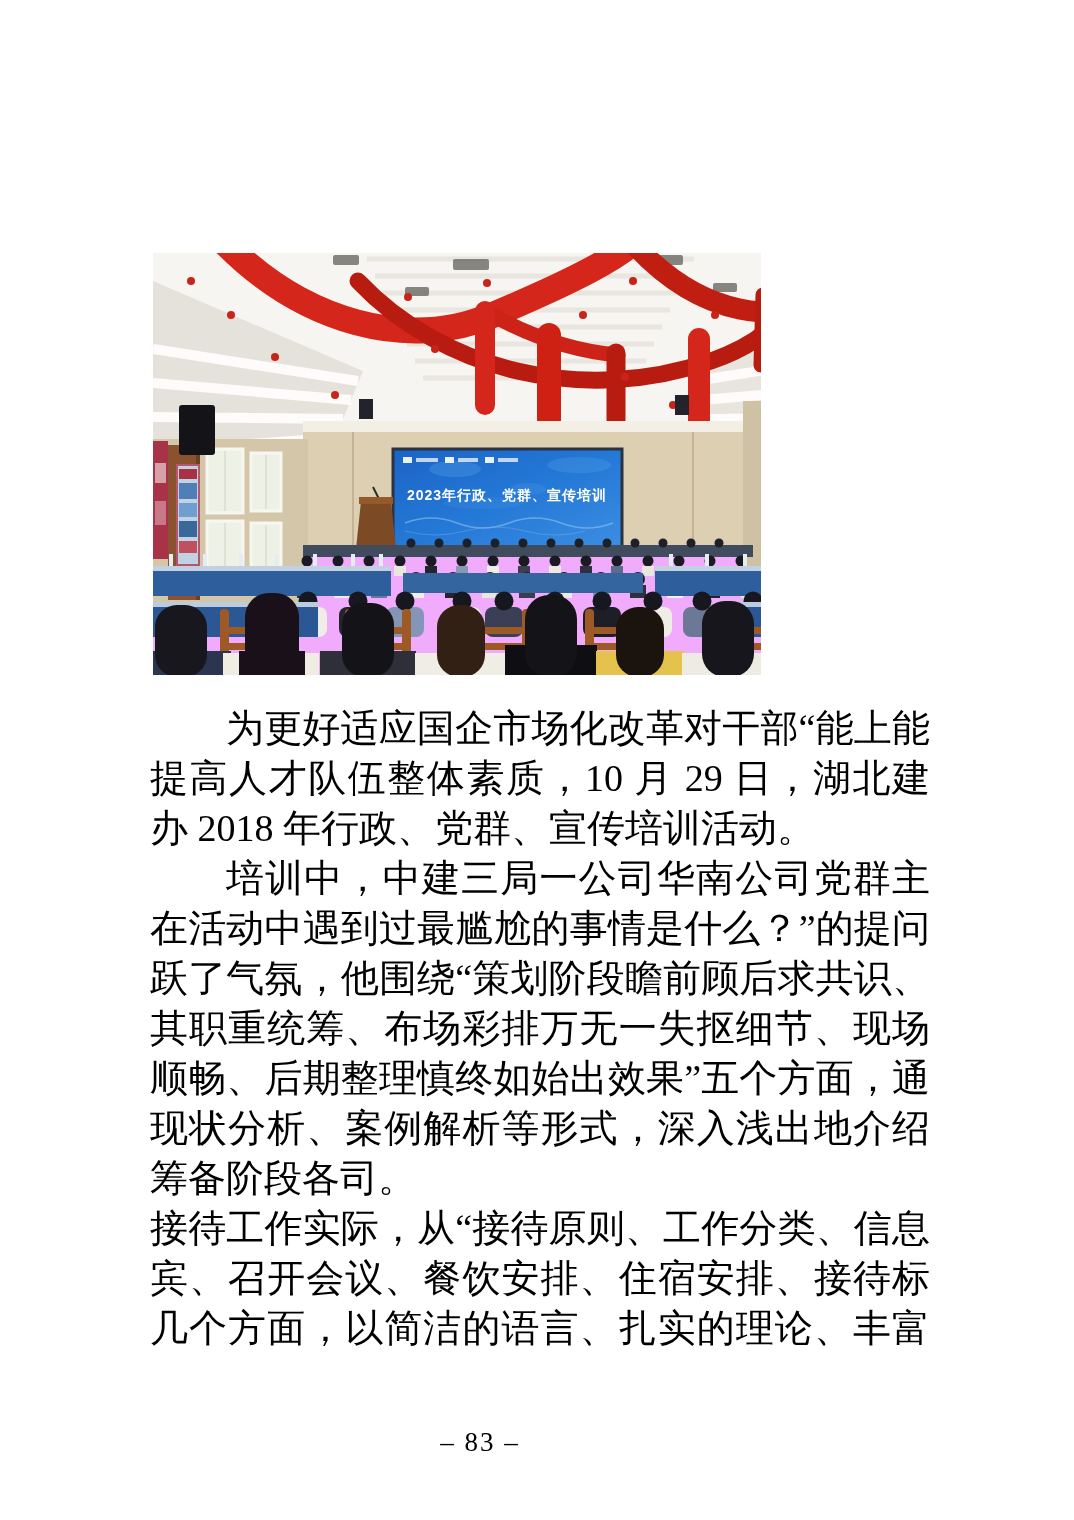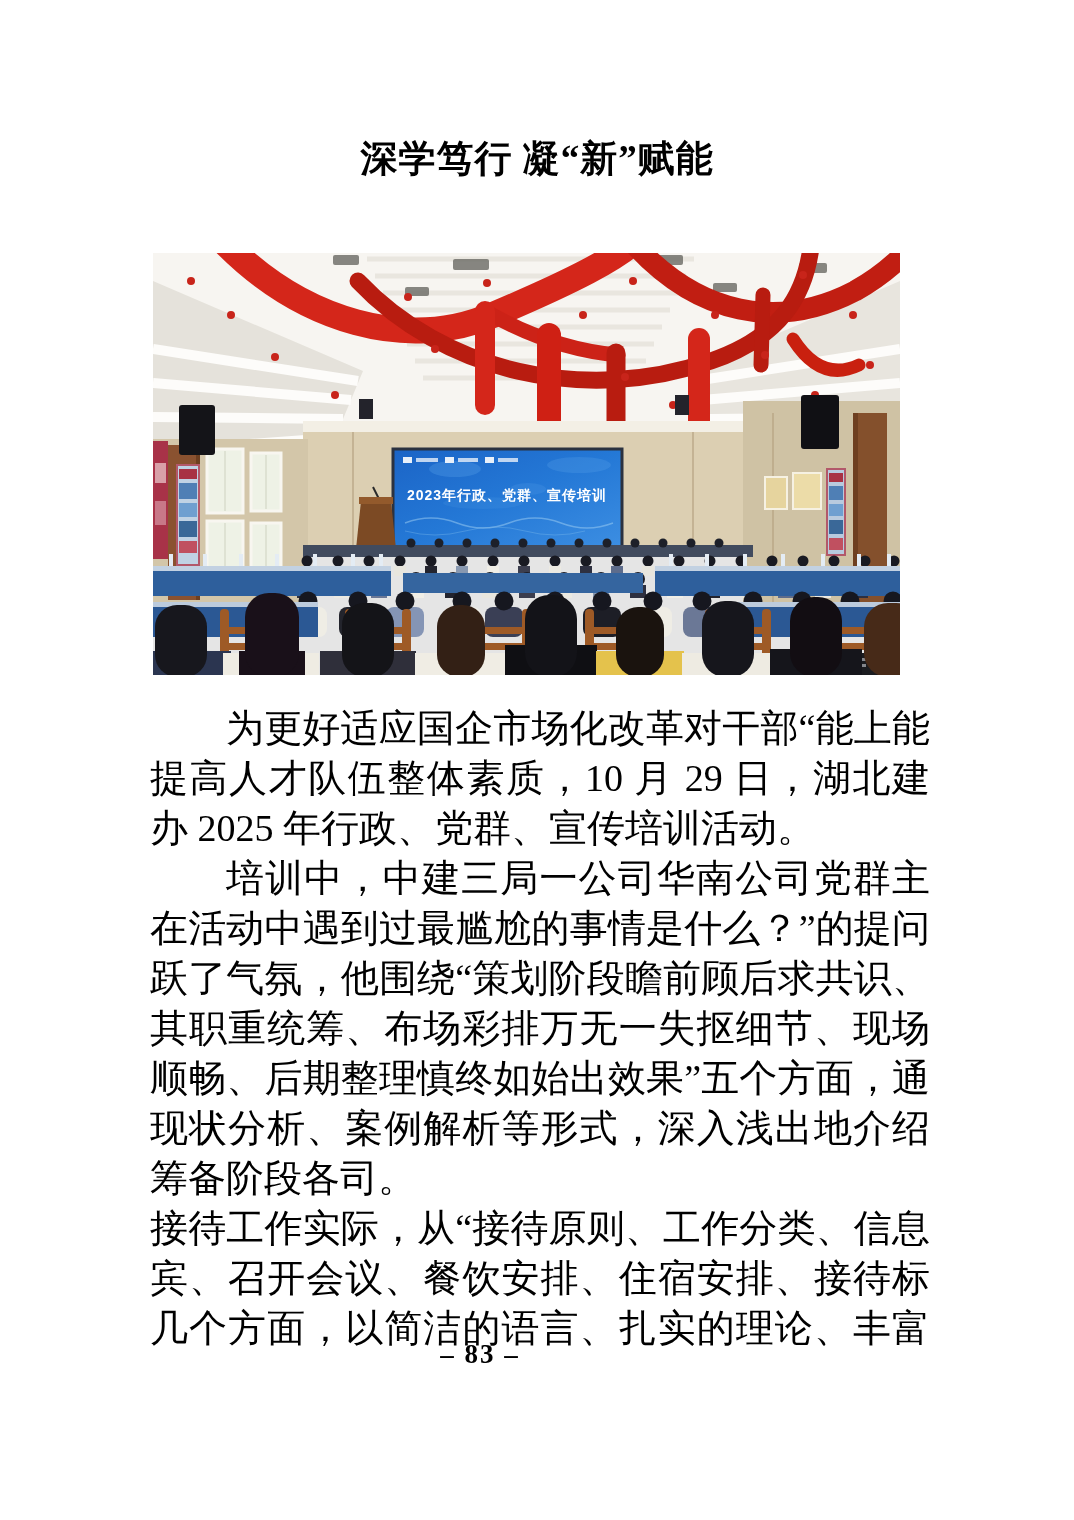--- a/index.html
+++ b/index.html
@@ -13,46 +13,44 @@
   }
   .title-block{
     position:absolute;top:130px;left:0;width:1074px;
     text-align:center;
   }
   .title-line{
     font-size:37px;line-height:58px;font-weight:bold;
     letter-spacing:1px;white-space:nowrap;
   }
   .photo-wrap{
-    position:absolute;left:153px;top:253px;width:747px;height:422px;
-    overflow:hidden;background:#e5e5e5;
+    position:absolute;left:153px;top:253px;width:608px;height:422px;
+    overflow:hidden;background:#f0abfc;
   }
   .body-text{
     position:absolute;left:150px;top:703px;width:780px;
   }
   .line{
     font-size:38px;line-height:50px;height:50px;overflow:hidden;
     text-align:justify;text-align-last:justify;
   }
   .line.first{text-indent:2em;}
   .line.lastline{text-align-last:left;}
   .page-number{
-    position:absolute;top:1336px;left:0;width:960px;height:36px;
+    position:absolute;top:1424px;left:0;width:960px;height:36px;
     text-align:center;font-size:27px;line-height:36px;
     letter-spacing:2px;
-    font-weight:bold;
   }
 </style>
 </head>
 <body>
 
 <div class="page">
 
   <div class="title-block">
-    <div class="title-line">深学笃行 凝“新”赋能</div>
   </div>
 
   <figure class="photo-wrap" style="margin:0">
     <svg width="747" height="422" viewBox="0 0 747 422" xmlns="http://www.w3.org/2000/svg">
       <defs>
         <linearGradient id="scr" x1="0" y1="0" x2="1" y2="1">
           <stop offset="0" stop-color="#1b64c6"></stop>
           <stop offset="0.5" stop-color="#2478d6"></stop>
           <stop offset="1" stop-color="#3c8ee2"></stop>
         </linearGradient>
@@ -462,21 +460,21 @@
         <rect x="617" y="396" width="92" height="28" fill="#15151b"></rect>
         <rect x="637" y="344" width="52" height="80" rx="24" fill="#120d12"></rect>
         <rect x="711" y="350" width="56" height="74" rx="24" fill="#472a18"></rect>
       </g>
     </svg>
   </figure>
 
   <div class="body-text">
     <div class="line first">为更好适应国企市场化改革对干部“能上能下”的要求，</div>
     <div class="line">提高人才队伍整体素质，10 月 29 日，湖北建投、湖北路桥举</div>
-    <div class="line lastline">办 2025 年行政、党群、宣传培训活动。</div>
+    <div class="line lastline">办 2018 年行政、党群、宣传培训活动。</div>
 
     <div class="line first">培训中，中建三局一公司华南公司党群主任王波文以“你</div>
     <div class="line">在活动中遇到过最尴尬的事情是什么？”的提问开场，快速活</div>
     <div class="line">跃了气氛，他围绕“策划阶段瞻前顾后求共识、筹备阶段各司</div>
     <div class="line">其职重统筹、布场彩排万无一失抠细节、现场实施千方百计保</div>
     <div class="line">顺畅、后期整理慎终如始出效果”五个方面，通过要领讲解、</div>
     <div class="line">现状分析、案例解析等形式，深入浅出地介绍了活动策划与组</div>
     <div class="line lastline">筹备阶段各司。</div>
 
     <div class="line">接待工作实际，从“接待原则、工作分类、信息收集、迎接来</div>

